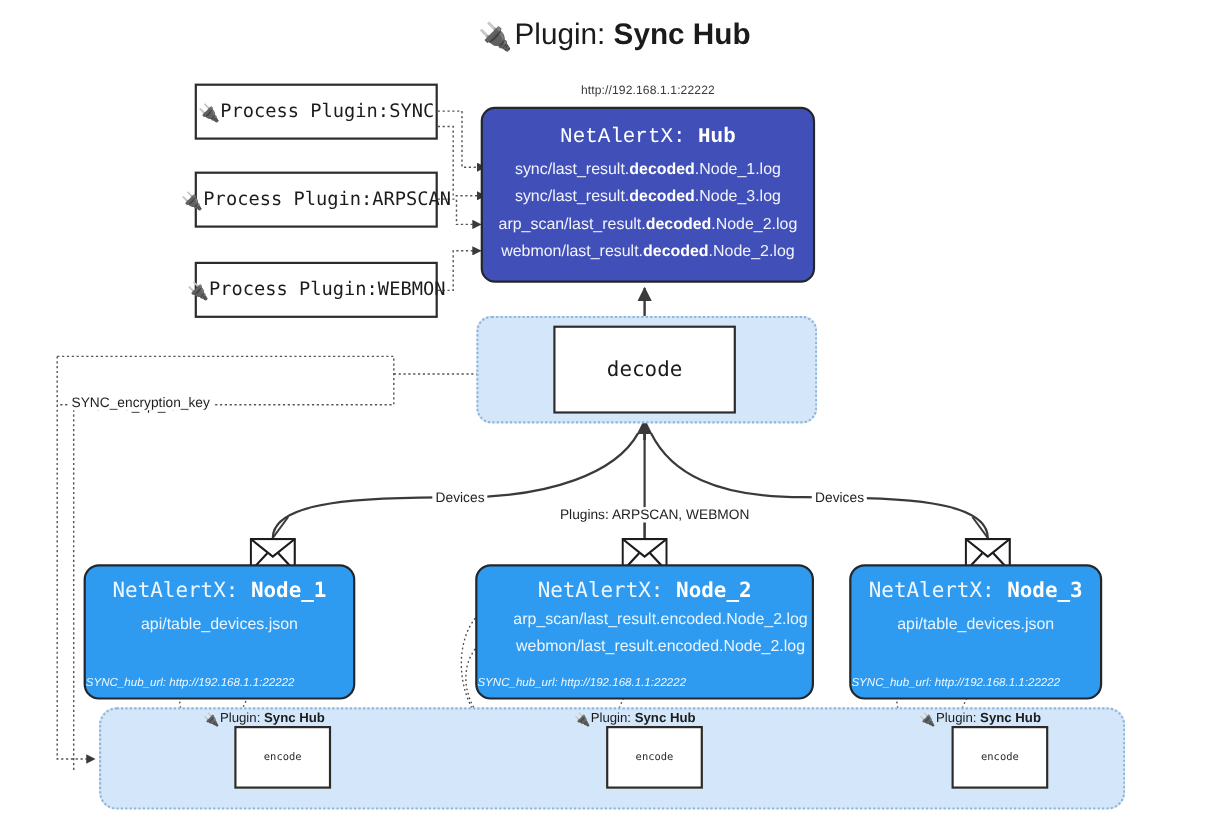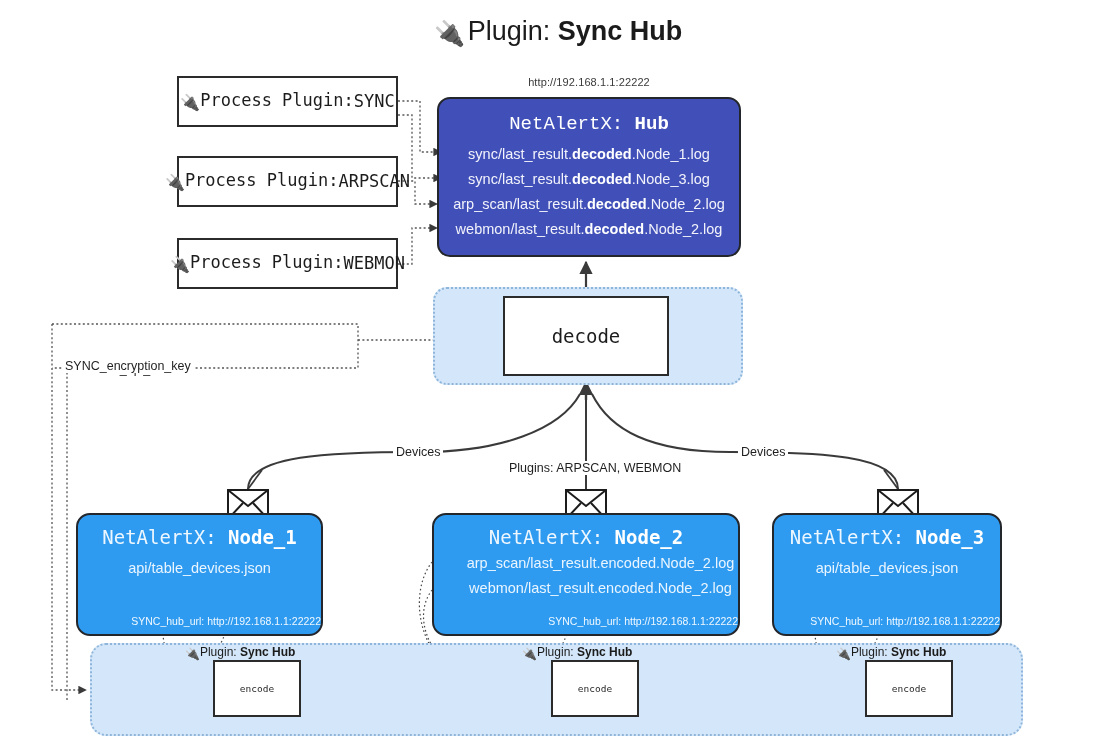--- a/index.html
+++ b/index.html
@@ -171,24 +171,25 @@
     text-align: center;
     font-size: 14.5px;
     line-height: 25px;
     white-space: nowrap;
     color: #eaf5ff;
   }
   .node-lines { margin-top: 8px; }
   .node-hub-url {
     position: absolute;
     left: 0; right: 0; bottom: 7px;
-    text-align: right;
+    text-align: left;
     font-size: 10.5px;
     color: #f0f8ff;
     white-space: nowrap;
+    font-style: italic;
   }
 
   
   .envelope {
     position: absolute;
     width: 42px; height: 31px;
     top: 489px;
   }
 
   

